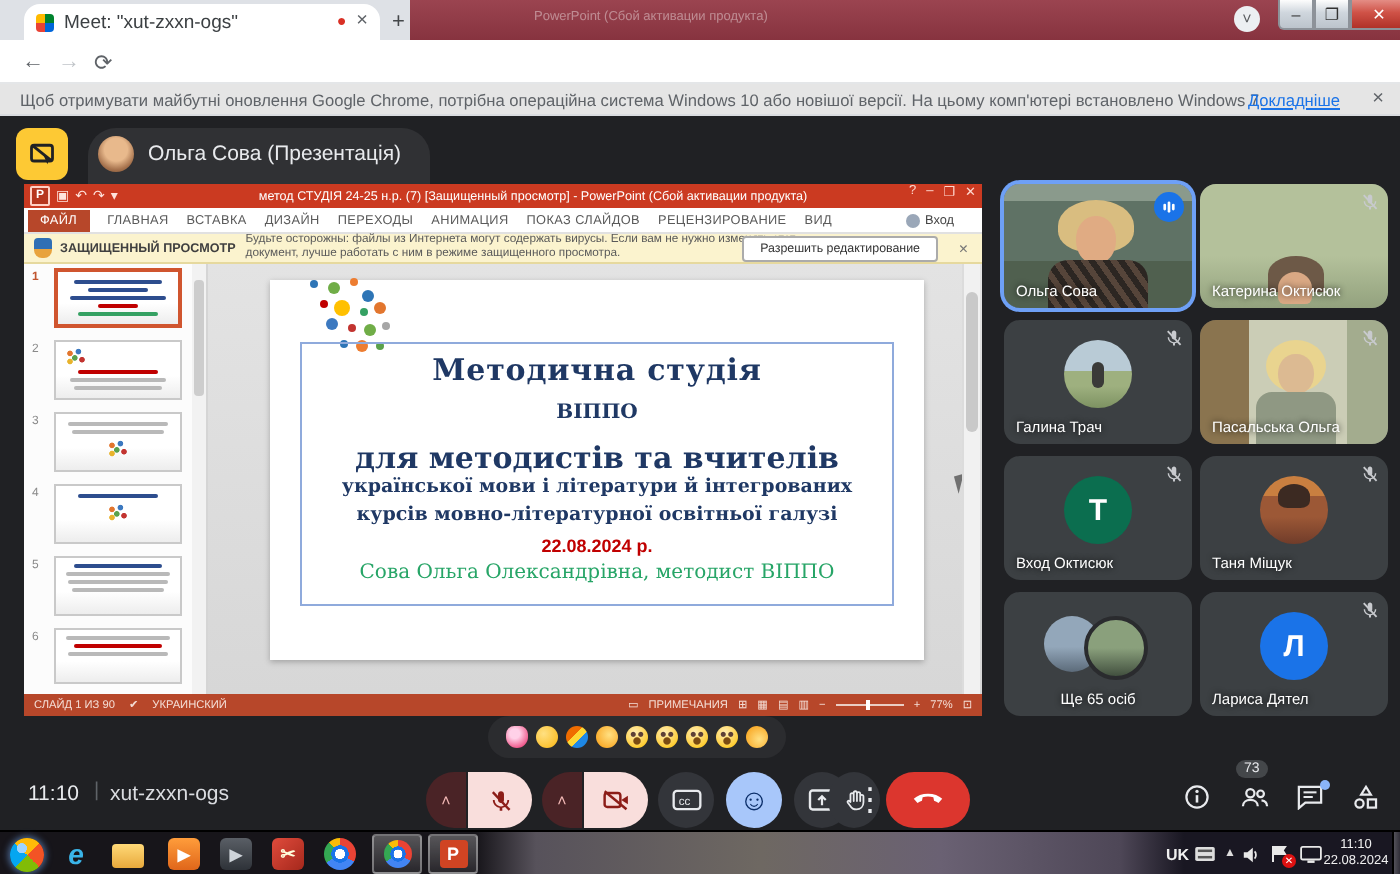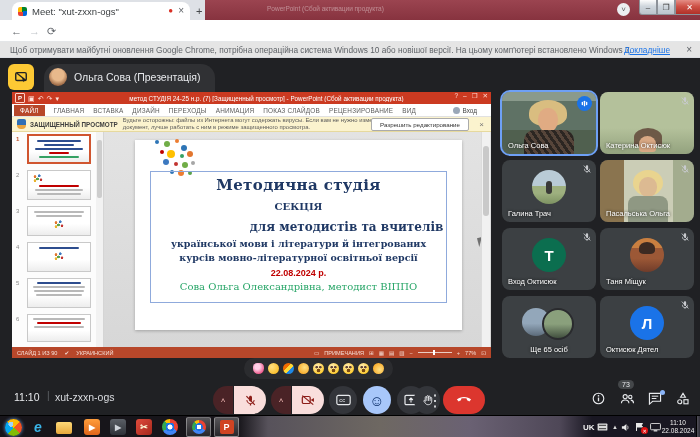--- a/index.html
+++ b/index.html
@@ -112,21 +112,21 @@
   #slide-frame{position:absolute;left:15px;top:31px;width:295px;height:130px;border:1.5px solid #8faadc;}
   #slide-dots{position:absolute;left:20px;top:0px;width:4px;height:4px;border-radius:50%;background:#2e75b6;
     box-shadow:10px 2px 0 1px #70ad47, 20px -1px 0 0 #ed7d31, 27px 6px 0 1px #2e75b6,
     5px 10px 0 0 #c00000, 14px 12px 0 2px #ffc000, 25px 14px 0 0 #35a163,
     33px 12px 0 1px #e2762e, 9px 20px 0 1px #3c79c0, 19px 22px 0 0 #c23430,
     28px 23px 0 1px #70ad47, 36px 21px 0 0 #a6a6a6, 15px 30px 0 0 #2e75b6,
     24px 31px 0 1px #ed7d31, 33px 31px 0 0 #5aa14b;}
   .sl{position:absolute;left:0;width:100%;text-align:center;color:#1f3864;font-weight:bold;}
   #sl-title{top:36px;font-size:15px;font-family:"DejaVu Serif",serif;letter-spacing:.4px;}
   #sl-sub{top:61px;font-size:10px;font-family:"DejaVu Serif",serif;}
-  #sl-l1{top:80px;font-size:12px;font-family:"DejaVu Serif",serif;margin-left:48px;}
+  #sl-l1{top:80px;font-size:15px;font-family:"DejaVu Serif",serif;}
   #sl-l2{top:98px;font-size:9.5px;font-family:"DejaVu Serif",serif;}
   #sl-l3{top:112px;font-size:9.5px;font-family:"DejaVu Serif",serif;}
   #sl-date{top:128px;font-size:9px;color:#c00000;}
   #sl-author{top:141px;font-size:10px;color:#27a567;font-weight:normal;font-family:"DejaVu Serif",serif;}
   #cursor{position:absolute;left:374px;top:105px;width:0;height:0;border-left:5px solid #555;
     border-right:3px solid transparent;border-bottom:9px solid transparent;transform:rotate(-15deg);opacity:.8;}
 
   #ppt-status{left:0;top:255px;width:479px;height:11px;background:#b7472a;color:#f4ddd5;
     display:flex;align-items:center;font-size:5.6px;gap:7px;padding:0 5px;box-sizing:border-box;}
   #ppt-status .right{position:absolute;right:5px;display:flex;align-items:center;gap:5px;}
@@ -398,24 +398,24 @@
         </div>
         <div id="thumb-scroll"></div>
         <div id="thumb-handle"></div>
       </div>
 
       <div class="abs" id="canvas">
         <div id="slide">
           <div id="slide-dots"></div>
           <div id="slide-frame"></div>
           <div class="sl" id="sl-title">Методична студія</div>
-          <div class="sl" id="sl-sub">СЕКЦІЯ</div>
+          <div class="sl" id="sl-sub">ВІППО</div>
           <div class="sl" id="sl-l1">для методистів та вчителів</div>
           <div class="sl" id="sl-l2">української мови і літератури й інтегрованих</div>
-          <div class="sl" id="sl-l3">курсів мовно-літературної освітньої версії</div>
+          <div class="sl" id="sl-l3">курсів мовно-літературної освітньої галузі</div>
           <div class="sl" id="sl-date">22.08.2024 р.</div>
           <div class="sl" id="sl-author">Сова Ольга Олександрівна, методист ВІППО</div>
         </div>
         <div id="cursor"></div>
         <div id="vscroll"></div>
         <div id="vhandle"></div>
       </div>
 
       <div class="abs" id="ppt-status">
         <span>СЛАЙД 1 ИЗ 90</span>
@@ -625,21 +625,21 @@
 
       <div class="tile" style="left:103px;top:238px;">
         <div class="circle-ava" style="background:#1a73e8;">Л</div>
         <span class="micoff">
             <svg width="10" height="10" viewBox="0 0 14 14">
               <path d="M7 1.8c-.9 0-1.6.7-1.6 1.6v3.1c0 .9.7 1.6 1.6 1.6s1.6-.7 1.6-1.6V3.4c0-.9-.7-1.6-1.6-1.6z" fill="#c8cace"></path>
               <path d="M10.4 6.5c0 1.9-1.5 3.4-3.4 3.4S3.6 8.4 3.6 6.5h-1c0 2.1 1.6 3.9 3.7 4.2v1.6h1.4v-1.6c2.1-.3 3.7-2.1 3.7-4.2h-1z" fill="#c8cace"></path>
               <line x1="2.6" y1="2.2" x2="11.6" y2="11.8" stroke="#c8cace" stroke-width="1.3"></line>
             </svg>
           </span>
-        <span class="tname">Октисюк Дятел</span>
+        <span class="tname">Лариса Дятел</span>
       </div>
     </div>
   </div>
 
   <div class="abs" id="taskbar">
     <div class="tbic" id="orb"></div>
     <div class="tbic" id="ie">e</div>
     <div class="tbic" id="folder"></div>
     <div class="tbic" id="media">▶</div>
     <div class="tbic" id="kmp">▶</div>

